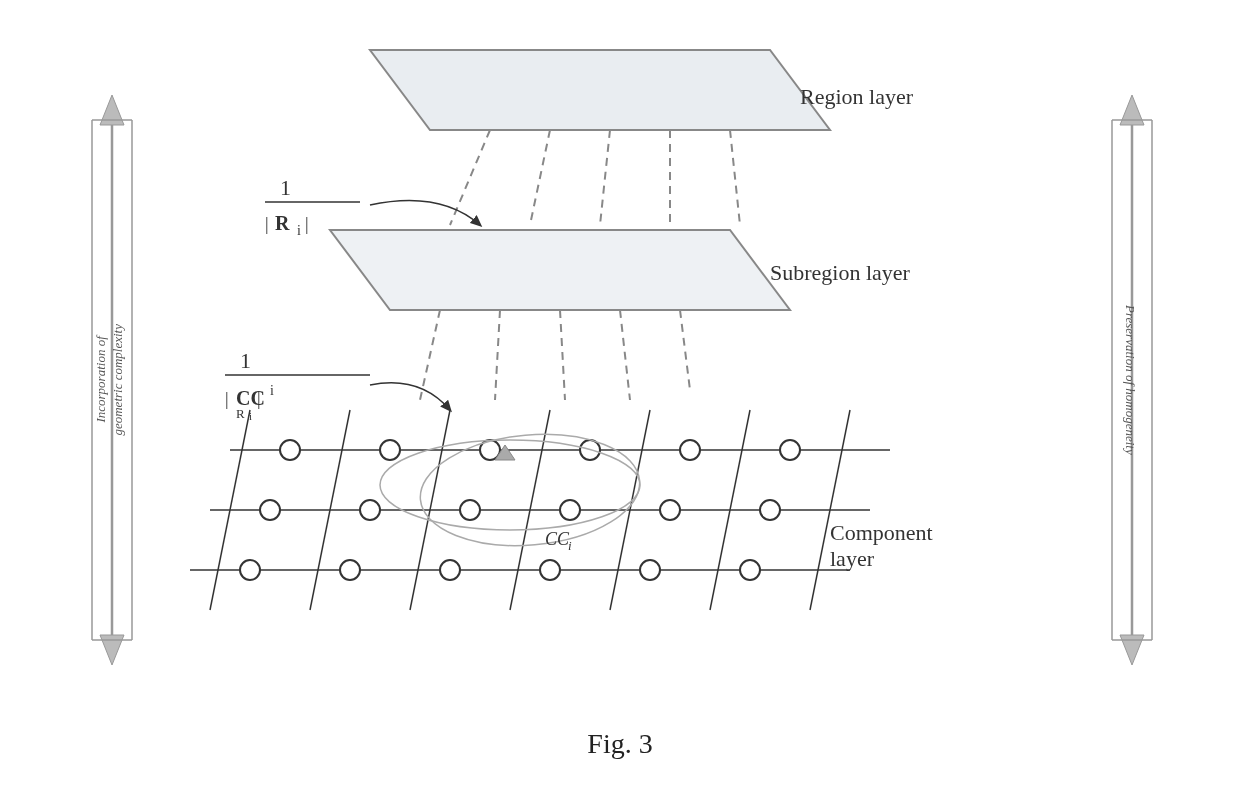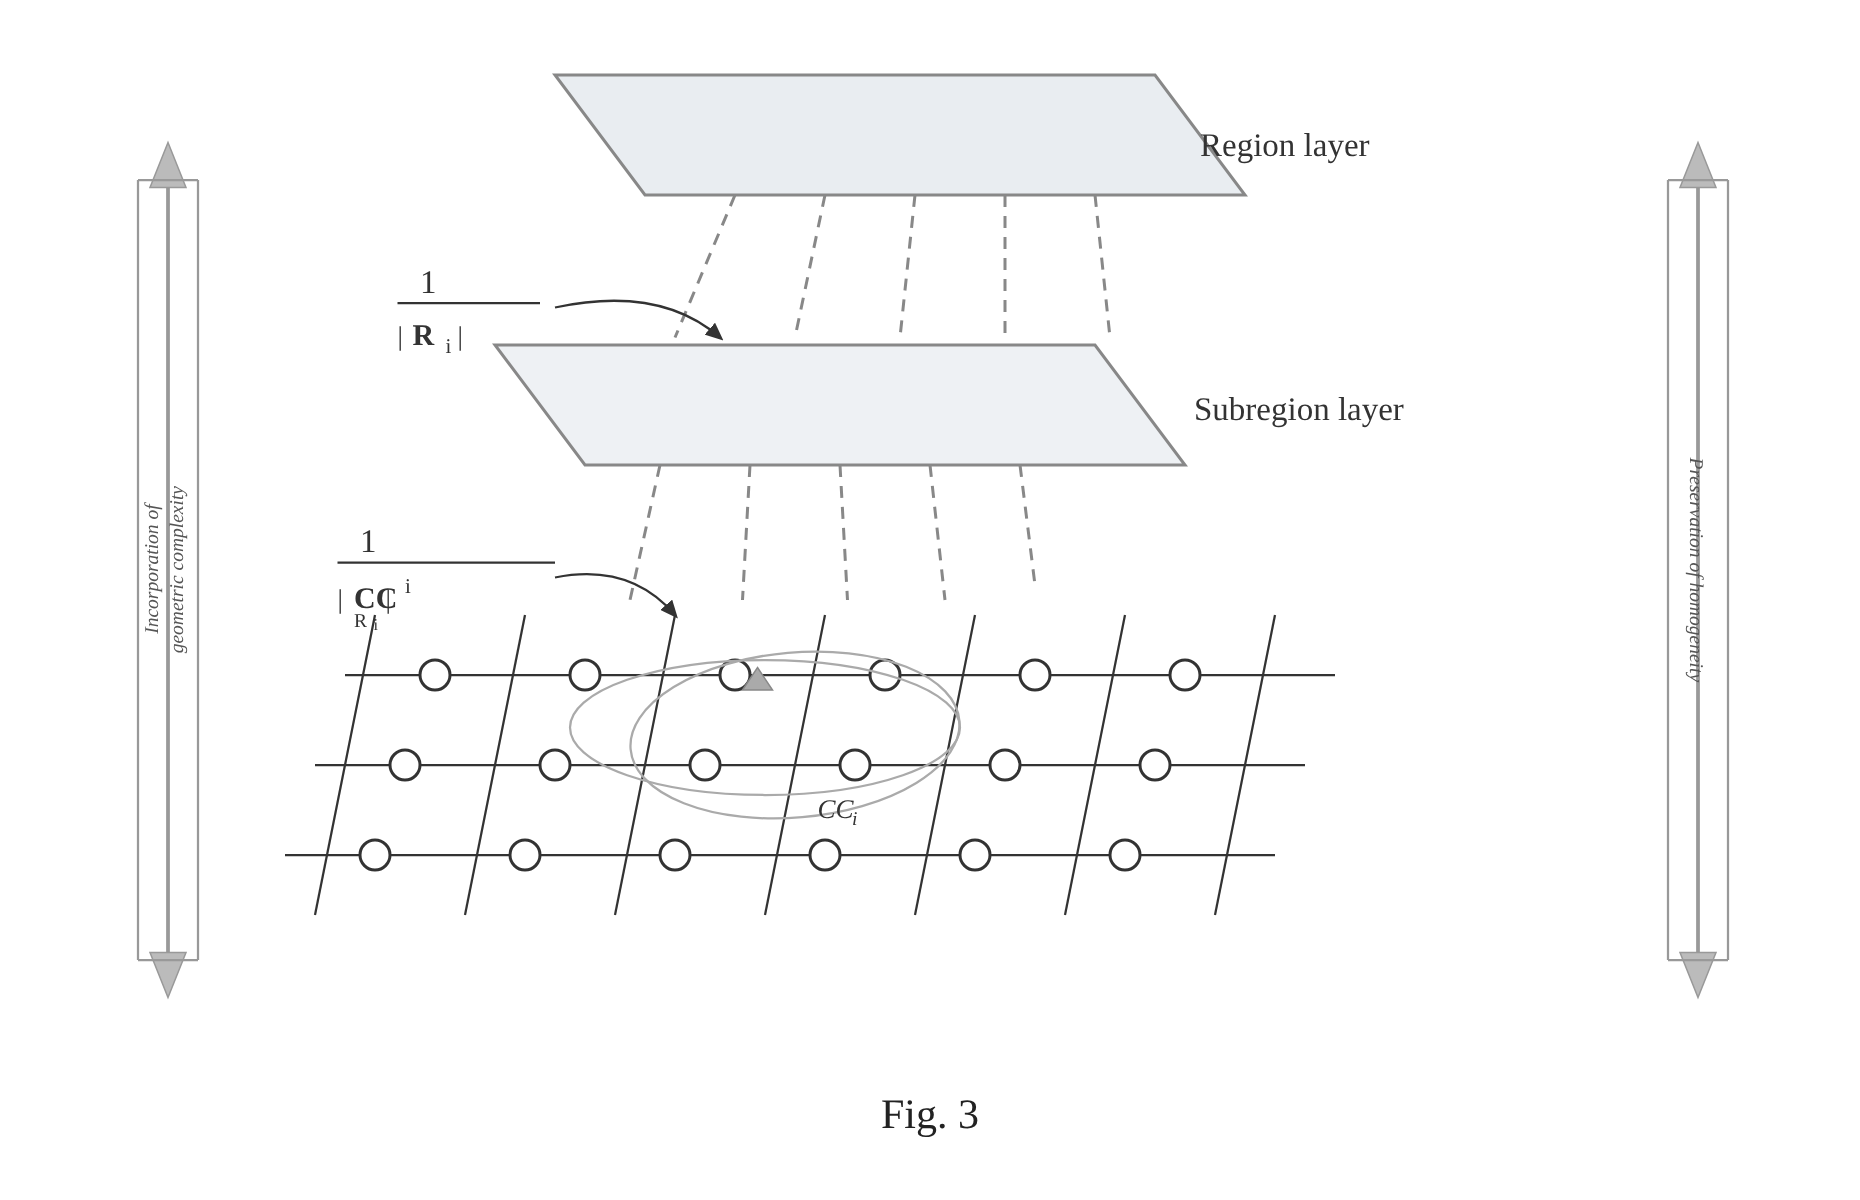--- a/index.html
+++ b/index.html
@@ -91,21 +91,20 @@
     }
 
     #region-label {
       top: 54px;
       left: 730px;
     }
 
     #subregion-label {
       top: 230px;
       left: 700px;
-      margin-left: 26px;
     }
 
     #component-label {
       top: 490px;
       left: 750px;
     }
 
     
     #fig-caption {
       position: absolute;
@@ -259,17 +258,18 @@
       <defs>
         <marker id="arrowhead" markerWidth="8" markerHeight="7" refX="6" refY="3.5" orient="auto">
           <polygon points="0 0, 8 3.5, 0 7" fill="#333"></polygon>
         </marker>
       </defs>
 
     </svg>
 
     <div class="layer-label" id="region-label">Region layer</div>
     <div class="layer-label" id="subregion-label">Subregion layer</div>
+    <div class="layer-label" id="component-label" style="top:490px; left:760px; line-height:1.2;">Component<br>layer</div>
 
     <div id="fig-caption">Fig. 3</div>
 
   </div>
 </div>
 
 </body></html>

